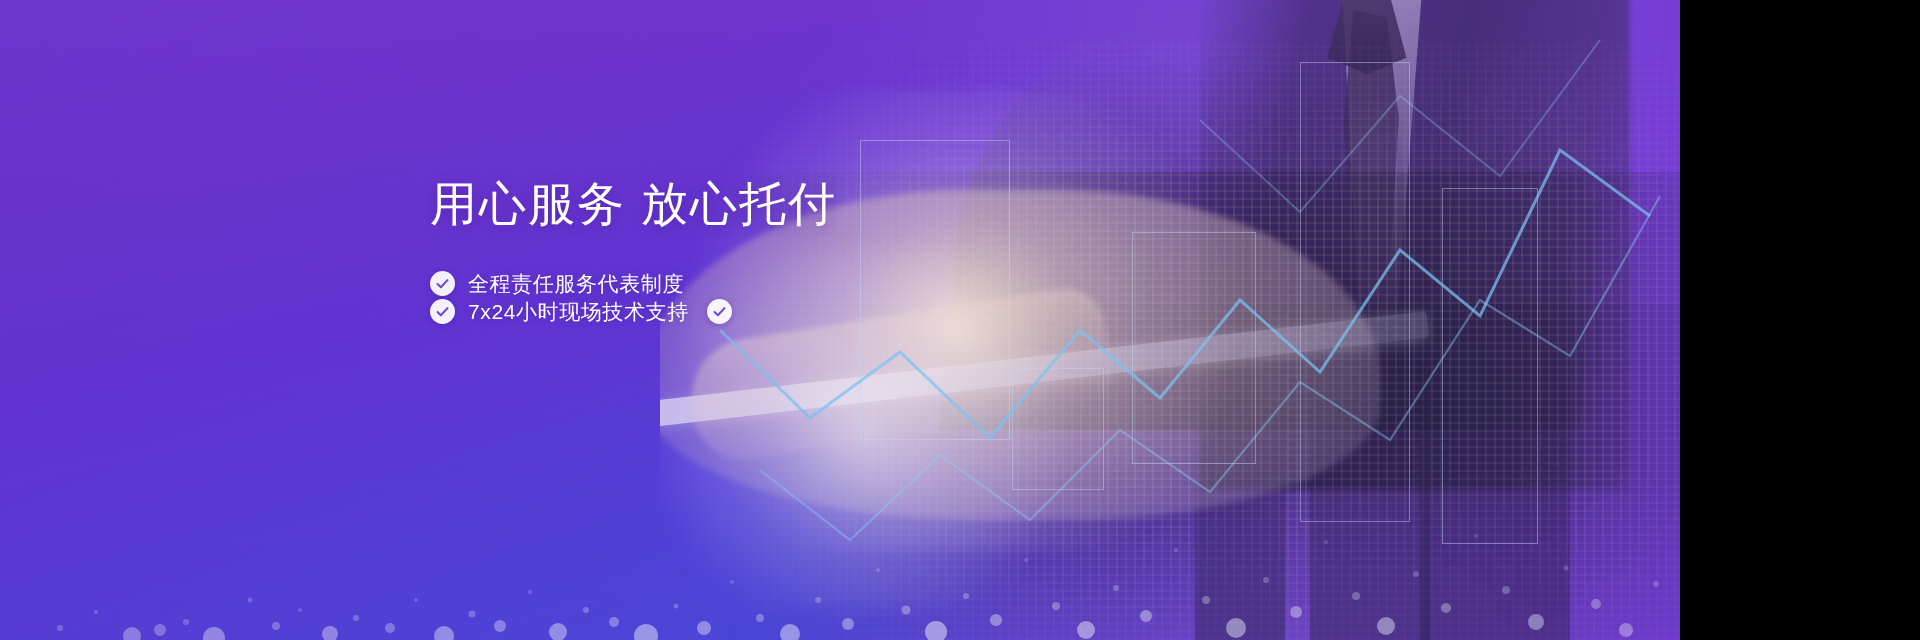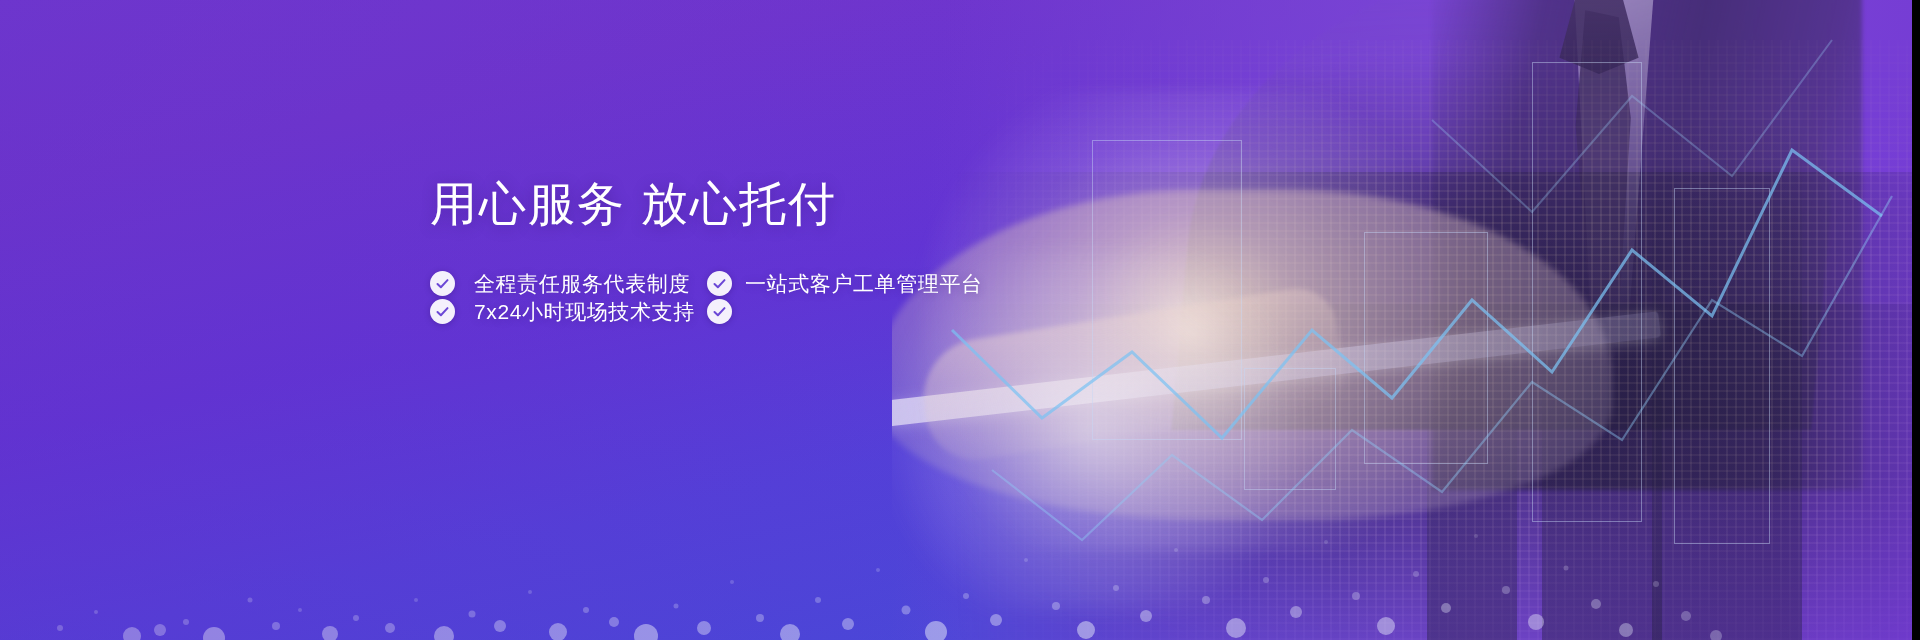--- a/index.html
+++ b/index.html
@@ -2,21 +2,21 @@
 <html><head>
 <meta charset="utf-8">
 <title>Banner</title>
 <style>
   * { margin:0; padding:0; box-sizing:border-box; }
   html,body { width:1920px; height:640px; overflow:hidden; background:#000; }
   body { font-family:"Liberation Sans","DejaVu Sans",sans-serif; }
 
   #banner {
     position:relative;
-    width:1912px; height:640px;
+    width:1680px; height:640px;
     overflow:hidden;
     
     background:
       linear-gradient(168deg,
         #7338cf 0%,
         #6f35cd 18%,
         #6234d4 42%,
         #5340d8 62%,
         #4a47d8 80%,
         #4546d6 100%);
@@ -200,21 +200,21 @@
     letter-spacing:2px;
     white-space:nowrap;
     text-shadow:0 2px 14px rgba(50,16,110,0.38);
   }
 
   .features { margin-top:40px; }
   .frow { display:flex; align-items:center; }
   .frow + .frow { }
 
   .feature { display:flex; align-items:center; }
-  .feature.col1 { width:277px;gap:6px; }
+  .feature.col1 { width:277px; }
 
   .check {
     width:25px; height:25px; flex:0 0 25px;
     border-radius:50%;
     background:rgba(255,255,255,0.93);
     display:flex; align-items:center; justify-content:center;
     box-shadow:0 1px 6px rgba(40,10,90,0.28);
   }
   .check svg { display:block; }
 
@@ -338,28 +338,20 @@
 
       <div class="frow">
         <div class="feature col1">
           <span class="check">
             <svg width="15" height="15" viewBox="0 0 24 24" fill="none" stroke="#6B47D6" stroke-width="3.2" stroke-linecap="round" stroke-linejoin="round">
               <polyline points="4,12.8 9.4,18 20,6.6"></polyline>
             </svg>
           </span>
           <span class="flabel">全程责任服务代表制度</span>
         </div>
-        <div class="feature">
-          <span class="check">
-            <svg width="15" height="15" viewBox="0 0 24 24" fill="none" stroke="#6B47D6" stroke-width="3.2" stroke-linecap="round" stroke-linejoin="round">
-              <polyline points="4,12.8 9.4,18 20,6.6"></polyline>
-            </svg>
-          </span>
-          <span class="flabel">一站式客户工单管理平台</span>
-        </div>
       </div>
 
       <div class="frow">
         <div class="feature col1">
           <span class="check">
             <svg width="15" height="15" viewBox="0 0 24 24" fill="none" stroke="#6B47D6" stroke-width="3.2" stroke-linecap="round" stroke-linejoin="round">
               <polyline points="4,12.8 9.4,18 20,6.6"></polyline>
             </svg>
           </span>
           <span class="flabel">7x24小时现场技术支持</span>

